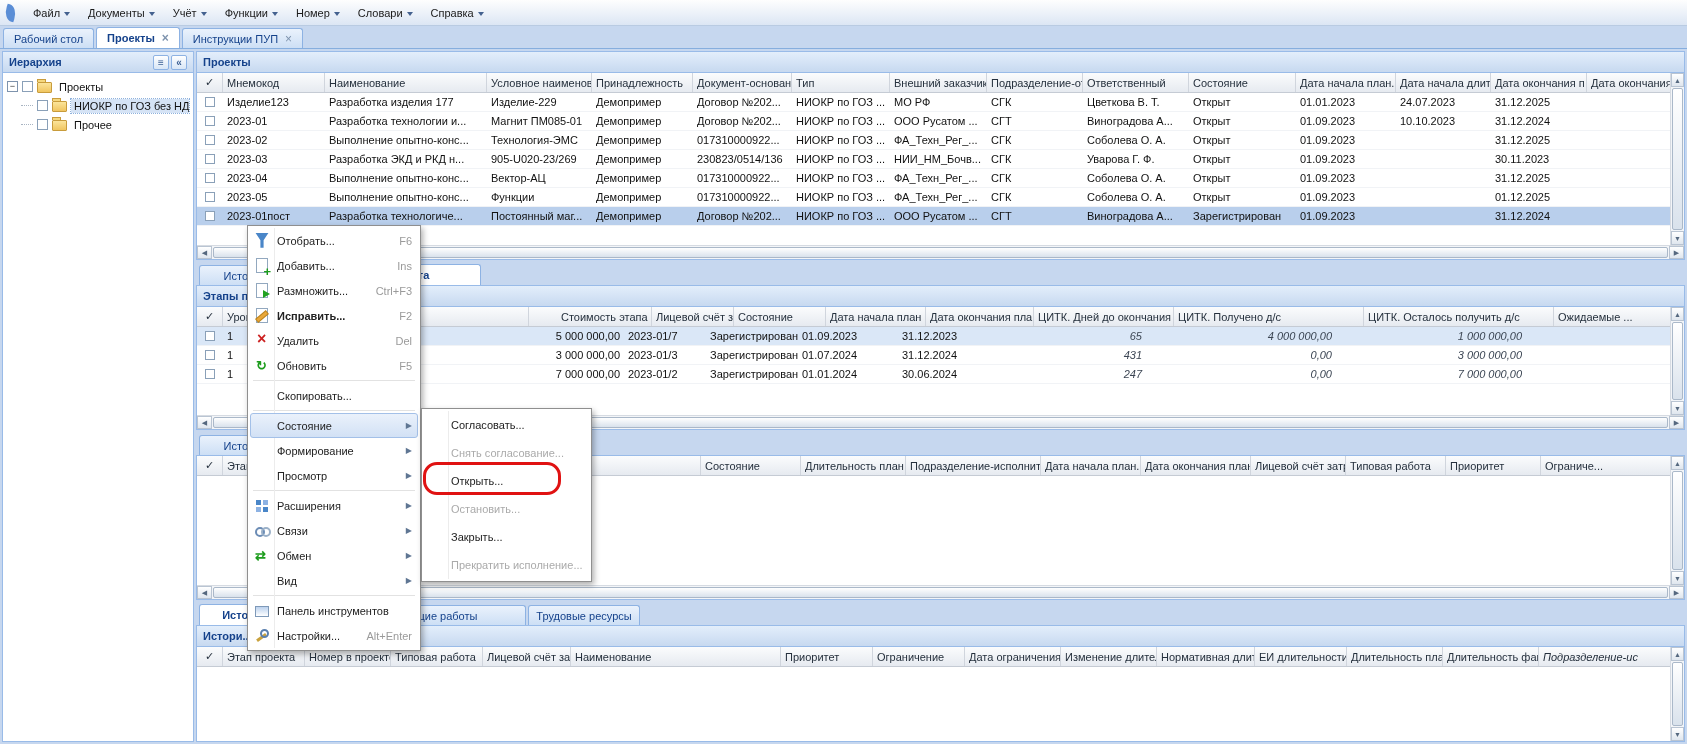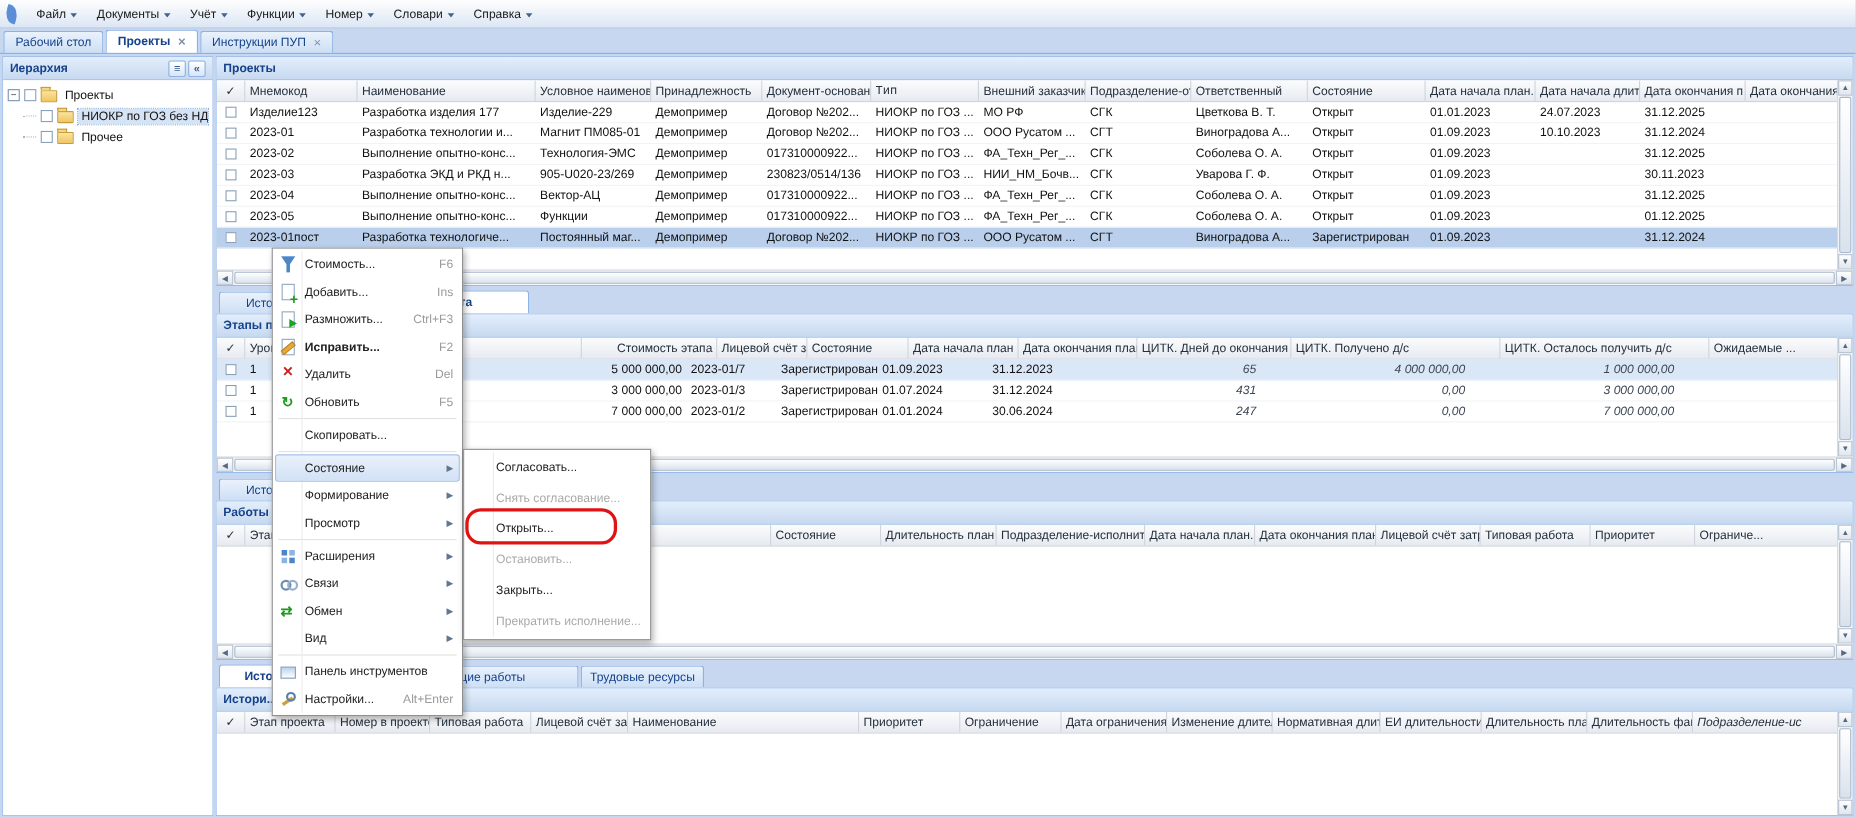--- a/index.html
+++ b/index.html
@@ -211,21 +211,21 @@
                   </div>
                   <div class="g-hcell" style="width: 105px;">
                     <span class="hlbl">Условное наименова</span>
                   </div>
                   <div class="g-hcell" style="width: 101px;">
                     <span class="hlbl">Принадлежность</span>
                   </div>
                   <div class="g-hcell" style="width: 99px;">
                     <span class="hlbl">Документ-основан</span>
                   </div>
-                  <div class="g-hcell" style="width: 98px; font-family: Liberation Mono, monospace;">
+                  <div class="g-hcell" style="width: 98px;">
                     <span class="hlbl">Тип</span>
                   </div>
                   <div class="g-hcell" style="width: 97px;">
                     <span class="hlbl">Внешний заказчик</span>
                   </div>
                   <div class="g-hcell" style="width: 96px;">
                     <span class="hlbl">Подразделение-от</span>
                   </div>
                   <div class="g-hcell" style="width: 106px;">
                     <span class="hlbl">Ответственный</span>
@@ -514,23 +514,20 @@
         </div>
       </div>
 
       <div class="sec" id="sec-works">
         <div class="tabstrip sub">
             <div class="tab" style="width: 95px;">
               <span class="tab-label">Истори...</span>
             </div>
           </div>
         <div class="panel">
-          <div class="panel-hdr">
-            <span>Работы</span>
-          </div>
           <div class="grid-wrap">
             <div class="grid" id="grid-works">
                 <div class="g-hdr">
                   <div class="g-hcell g-check" style="width: 26px;">
                     <span class="hlbl">✓</span>
                   </div>
                   <div class="g-hcell" style="width: 50px;">
                     <span class="hlbl">Этап...</span>
                   </div>
                   <div class="g-hcell" style="width: 428px;">
@@ -656,21 +653,21 @@
         </div>
       </div>
 
     </div>
   </div>
 </div>
 
 <div class="menu" style="left: 247px; top: 225px; width: 174px;">
     <div class="m-item">
       <span class="m-icon ic-filter"></span>
-      <span class="m-label">Стоимость...</span>
+      <span class="m-label">Отобрать...</span>
       <span class="m-sc">F6</span>
     </div>
     <div class="m-item">
       <span class="m-icon ic-add"></span>
       <span class="m-label">Добавить...</span>
       <span class="m-sc">Ins</span>
     </div>
     <div class="m-item">
       <span class="m-icon ic-clone"></span>
       <span class="m-label">Размножить...</span>

